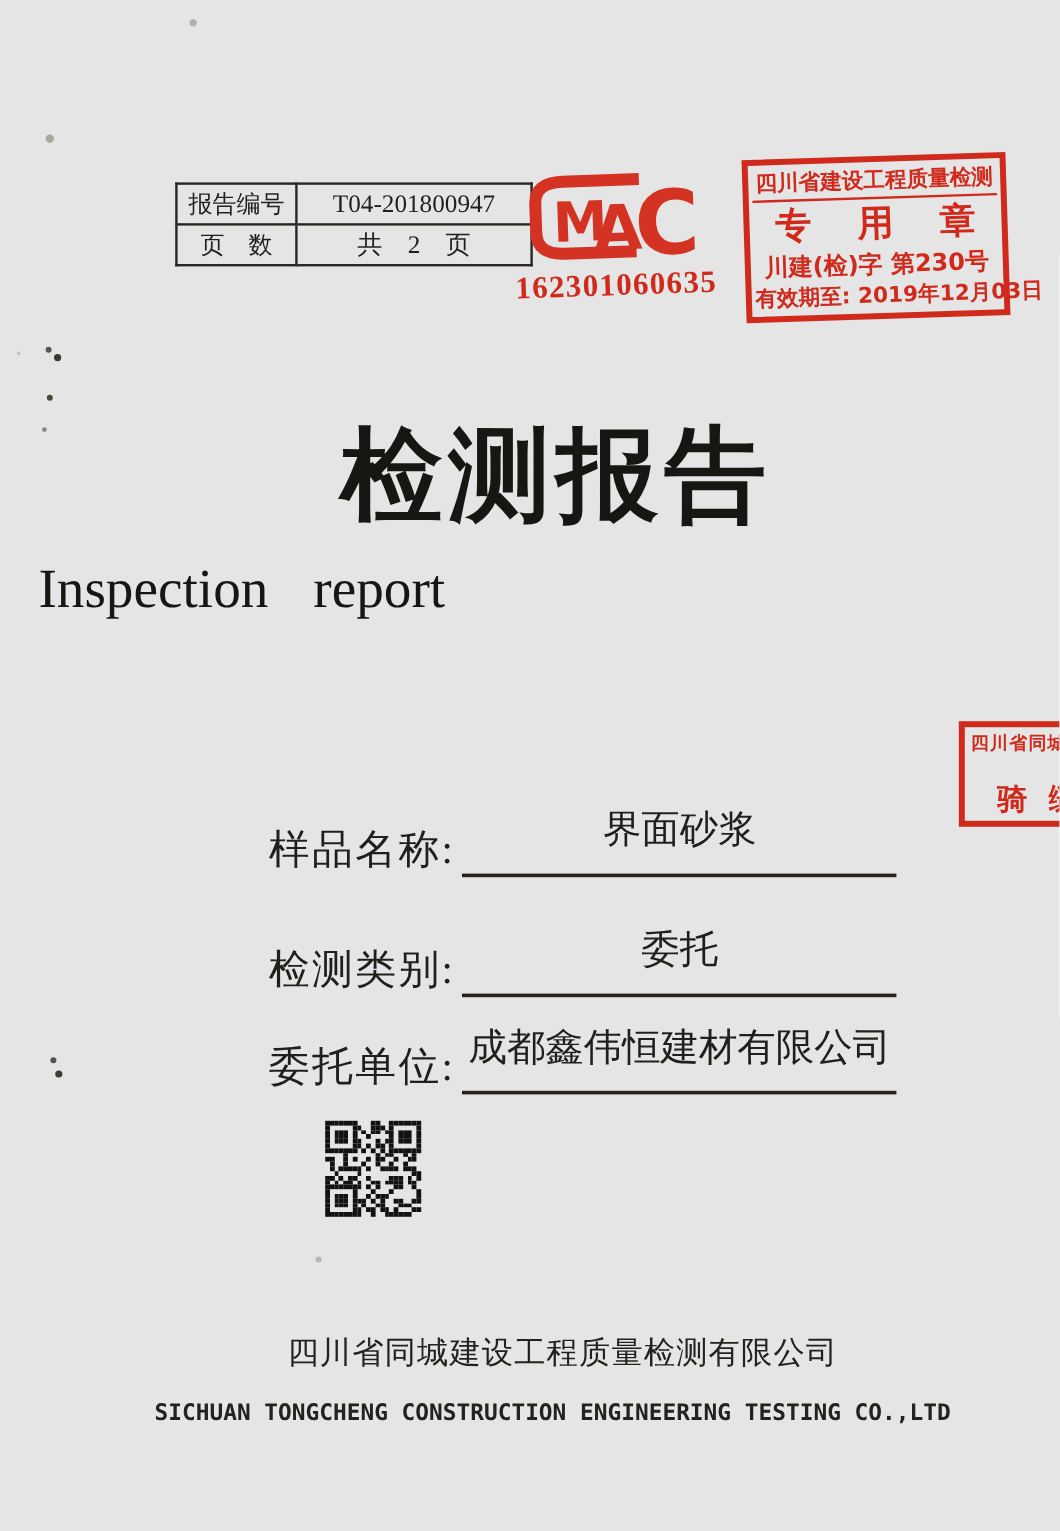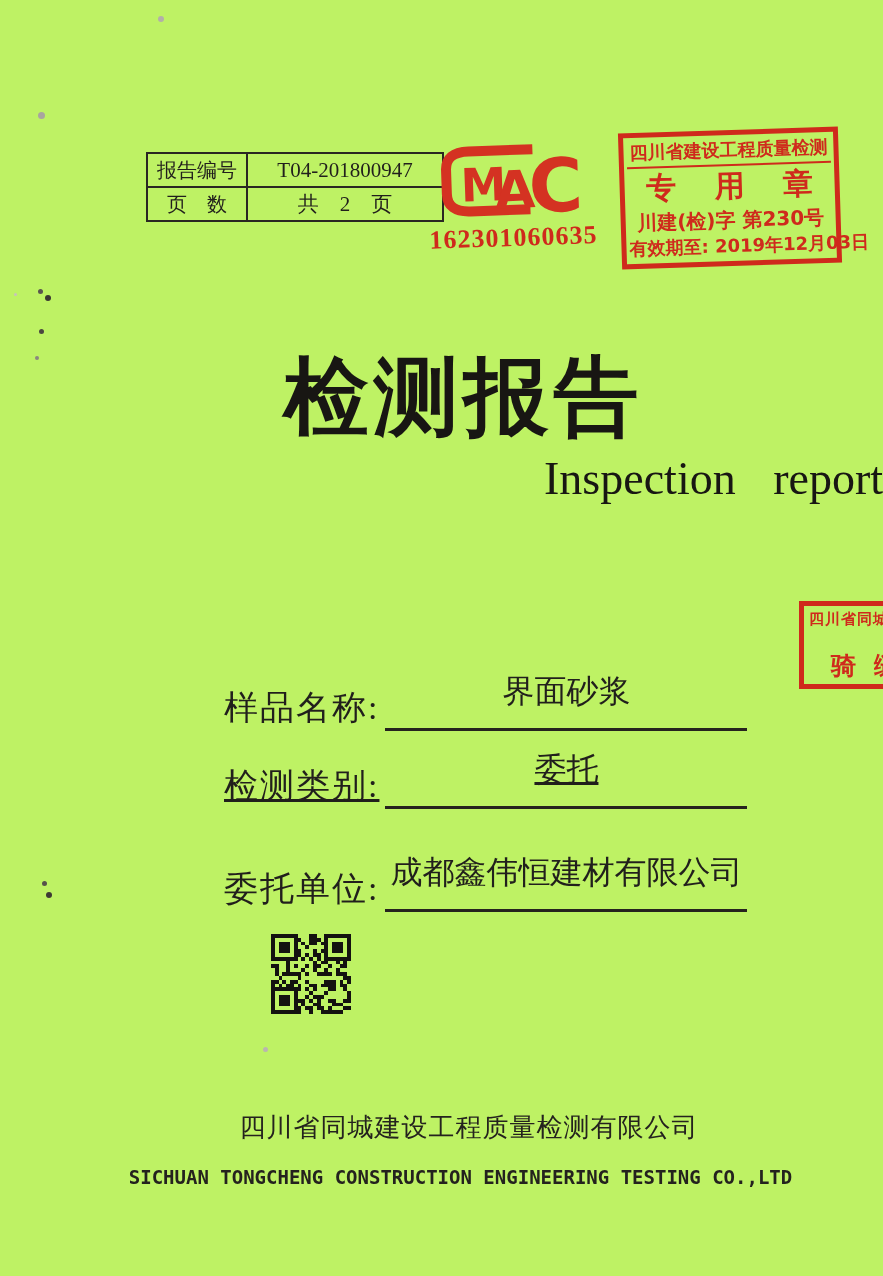--- a/index.html
+++ b/index.html
@@ -3,21 +3,21 @@
 <meta charset="utf-8">
 <style>
   :root{
     --seal-red:#cf2a1c;
     --ink:#211f1c;
   }
   html,body{margin:0;padding:0;background:#ffffff;}
   .page{
     position:relative;
     width:883px;height:1276px;
-    background:#bef264;
+    background:#e5e5e5;
     overflow:hidden;
     font-family:"Liberation Serif","DejaVu Serif",serif;
     color:var(--ink);
   }
   
   .meta-table{
     position:absolute;left:146px;top:152px;
     border-collapse:collapse;
   }
   .meta-table td{
@@ -54,23 +54,23 @@
   
   .title-zh{
     position:absolute;top:350px;left:0;width:100%;
     box-sizing:border-box;padding-left:44px;
     text-align:center;
     font-family:"DejaVu Sans","Liberation Sans",sans-serif;
     font-size:85px;font-weight:bold;letter-spacing:5px;
     line-height:1.1;color:#181613;
   }
   .title-en{
-    position:absolute;top:452px;left:0;width:100%;
-    box-sizing:border-box;padding-left:92px;
-    text-align:right;font-size:46px;word-spacing:26px;
+    position:absolute;top:464px;left:0;width:100%;
+    box-sizing:border-box;padding-left:32px;
+    text-align:left;font-size:46px;word-spacing:26px;
     color:#181613;
   }
   
   .edge-seal{
     position:absolute;top:601px;right:-52px;width:136px;height:88px;
     box-sizing:border-box;border:5px solid var(--seal-red);
     color:var(--seal-red);
     font-family:"DejaVu Sans","Liberation Sans",sans-serif;
     padding:4px 2px 2px 5px;
     display:flex;flex-direction:column;justify-content:space-between;
@@ -78,21 +78,21 @@
   .edge-line1{font-size:15px;font-weight:bold;white-space:nowrap;letter-spacing:1px;}
   .edge-line2{font-size:25px;font-weight:bold;letter-spacing:18px;white-space:nowrap;padding-left:22px;}
   
   .field{position:absolute;left:224px;display:flex;align-items:flex-end;}
   .field-label{font-size:34px;letter-spacing:2px;white-space:nowrap;}
   .field-value{
     display:inline-block;width:362px;margin-left:6px;
     border-bottom:3px solid #26231e;
     text-align:center;font-size:32px;padding-bottom:14px;white-space:nowrap;
   }
-  .field1{top:670px;} .field2{top:748px;text-decoration:underline;} .field3{top:851px;}
+  .field1{top:670px;} .field2{top:770px;} .field3{top:851px;}
   
   .qr{
     position:absolute;left:271px;top:934px;width:80px;height:80px;
     display:grid;grid-template-columns:repeat(21,1fr);grid-template-rows:repeat(21,1fr);
   }
   .qr .m{background:#141210;}
   
   .footer-zh{
     position:absolute;top:1110px;left:0;width:100%;
     box-sizing:border-box;padding-left:55px;

